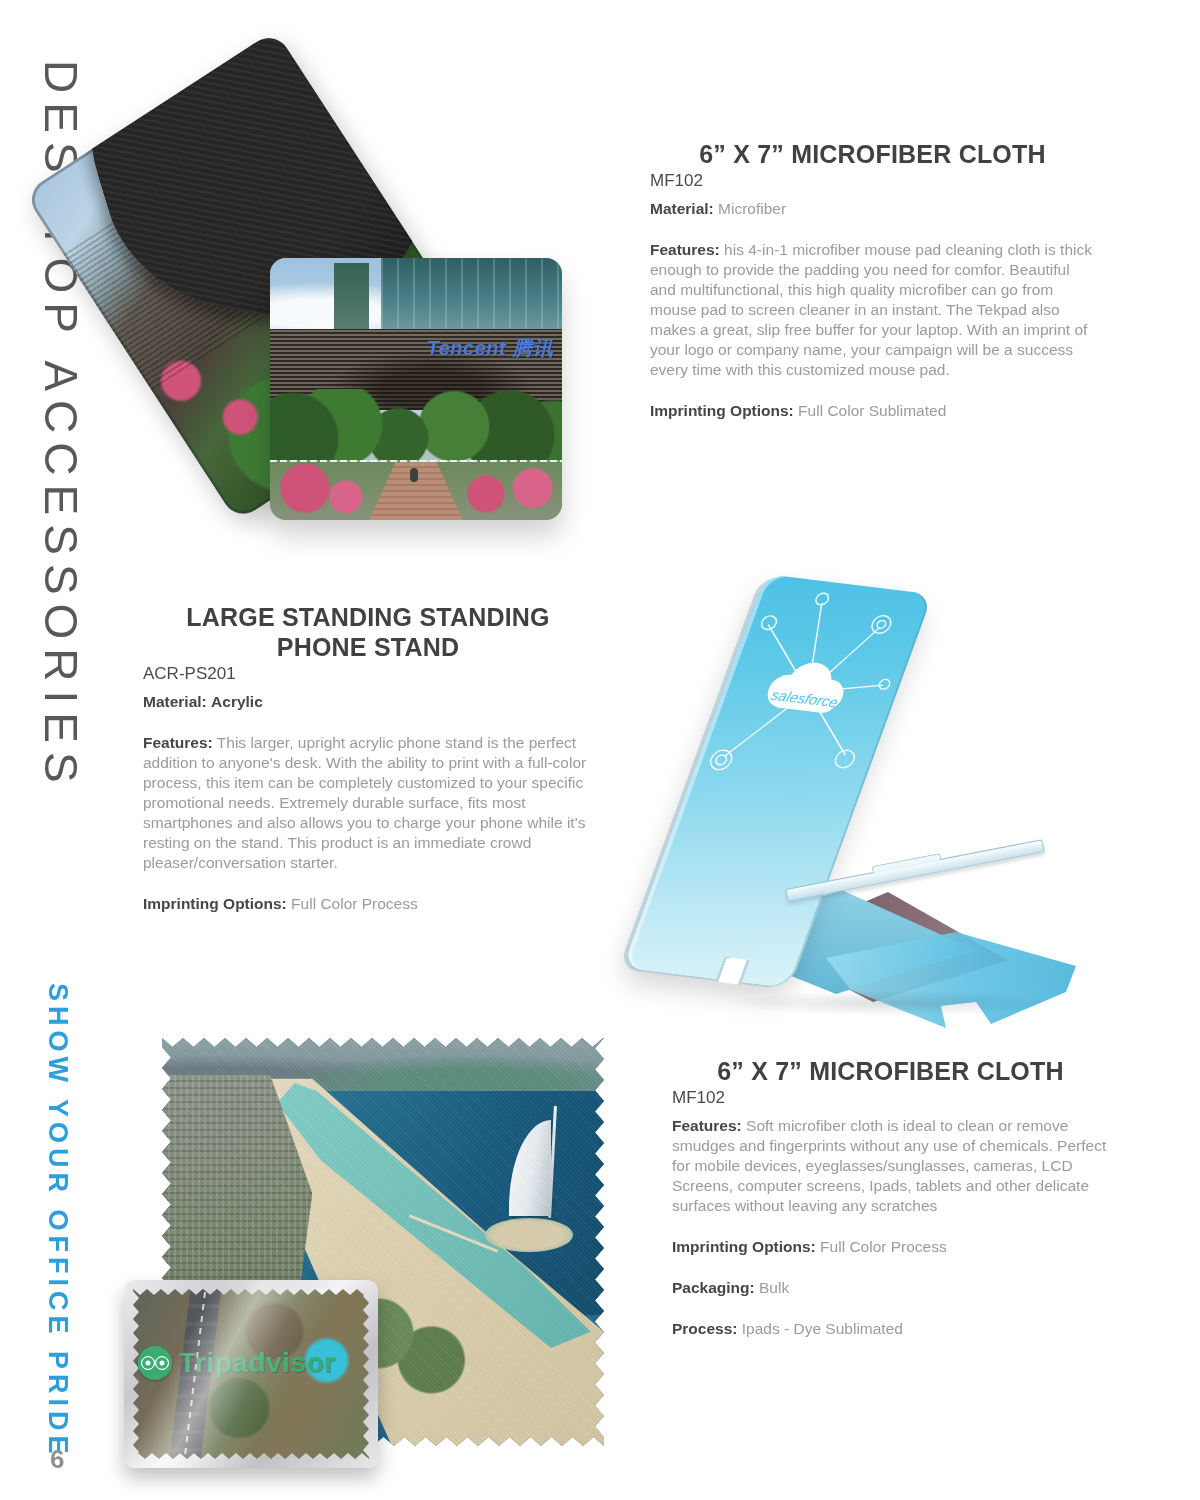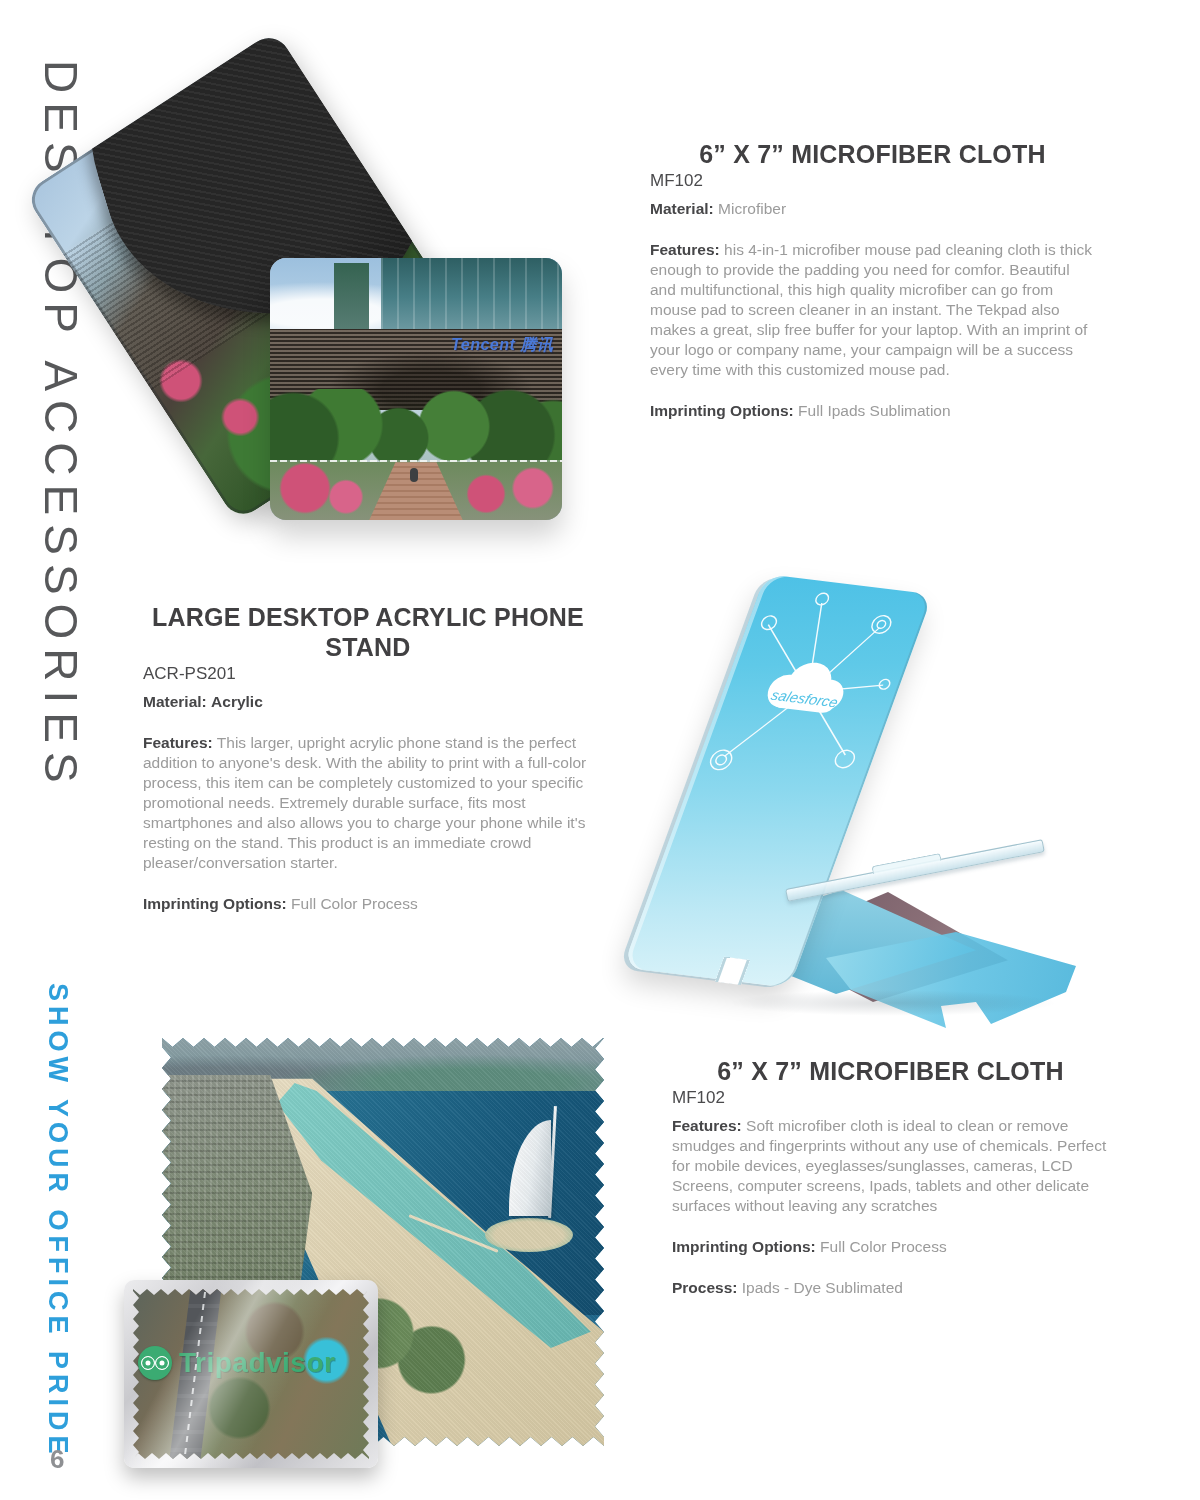--- a/index.html
+++ b/index.html
@@ -53,21 +53,21 @@
     background:
       repeating-linear-gradient(90deg, rgba(255,255,255,.18) 0 2px, rgba(255,255,255,0) 2px 16px),
       linear-gradient(180deg,#2e5f63 0%, #477e86 55%, #6b98a0 100%); }
   .mp-tower { position:absolute; left:22%; top:2%; width:12%; height:26%;
     background:linear-gradient(180deg,#356351,#587d74); }
   .mp-facade { position:absolute; left:0; top:27%; width:100%; height:31%;
     background:
       radial-gradient(ellipse at 55% 75%, rgba(20,16,12,.55) 0 22%, rgba(20,16,12,0) 45%),
       repeating-linear-gradient(0deg, rgba(10,8,6,.5) 0 2px, rgba(190,175,160,.28) 2px 4px),
       linear-gradient(180deg,#574d44 0%, #4a423a 100%); }
-  .mp-tencent { position:absolute; top:29.5%; right:3%; font-size:16px; font-weight:700; font-style:italic;
+  .mp-tencent { position:absolute; top:29.5%; right:3%; font-size:20px; font-weight:700; font-style:italic;
     color:#4A79D9; text-shadow:1px 1px 0 rgba(20,30,80,.35); letter-spacing:.5px; }
   .mp-trees { position:absolute; left:0; top:50%; width:100%; height:34%;
     background:
       radial-gradient(circle at 8% 55%, #2e5c28 0 16%, rgba(46,92,40,0) 17%),
       radial-gradient(circle at 24% 40%, #3f7a33 0 18%, rgba(63,122,51,0) 19%),
       radial-gradient(circle at 44% 55%, #33642b 0 17%, rgba(51,100,43,0) 18%),
       radial-gradient(circle at 63% 42%, #457f38 0 18%, rgba(69,127,56,0) 19%),
       radial-gradient(circle at 82% 52%, #2f5a28 0 18%, rgba(47,90,40,0) 19%),
       radial-gradient(circle at 97% 60%, #3c7231 0 14%, rgba(60,114,49,0) 15%),
       linear-gradient(180deg, rgba(58,104,46,.0) 0%, rgba(58,104,46,.25) 100%); }
@@ -207,25 +207,25 @@
       <div class="mp-rider"></div>
       <div class="mp-tencent">Tencent 腾讯</div>
     </div>
   </div>
 
   <section class="info" id="info-1">
     <h2>6” X 7” MICROFIBER CLOTH</h2>
     <div class="sku">MF102</div>
     <p><span class="lbl">Material:</span> <span>Microfiber</span></p>
     <p><span class="lbl">Features:</span> <span>his 4-in-1 microfiber mouse pad cleaning cloth is thick enough to provide the padding you need for comfor. Beautiful and multifunctional, this high quality microfiber can go from mouse pad to screen cleaner in an instant. The Tekpad also makes a great, slip free buffer for your laptop. With an imprint of your logo or company name, your campaign will be a success every time with this customized mouse pad.</span></p>
-    <p><span class="lbl">Imprinting Options:</span> <span>Full Ipads Sublimation</span></p>
+    <p><span class="lbl">Imprinting Options:</span> <span>Full Color Sublimated</span></p>
   </section>
 
   <section class="info" id="info-2">
-    <h2>LARGE DESKTOP ACRYLIC PHONE STAND</h2>
+    <h2>LARGE STANDING STANDING PHONE STAND</h2>
     <div class="sku">ACR-PS201</div>
     <p><span class="lbl">Material:</span> <span class="val-bold">Acrylic</span></p>
     <p><span class="lbl">Features:</span> <span>This larger, upright acrylic phone stand is the perfect addition to anyone's desk. With the ability to print with a full-color process, this item can be completely customized to your specific promotional needs. Extremely durable surface, fits most smartphones and also allows you to charge your phone while it's resting on the stand. This product is an immediate crowd pleaser/conversation starter.</span></p>
     <p><span class="lbl">Imprinting Options:</span> <span>Full Color Process</span></p>
   </section>
 
   <div class="stand">
     <div class="ps-back-leg"></div>
     <div class="ps-base-wing"></div>
     <div class="ps-lip"></div>
@@ -284,16 +284,17 @@
       </div>
       <div class="pkg-shine"></div>
     </div>
   </div>
 
   <section class="info" id="info-3">
     <h2>6” X 7” MICROFIBER CLOTH</h2>
     <div class="sku">MF102</div>
     <p><span class="lbl">Features:</span> <span>Soft microfiber cloth is ideal to clean or remove smudges and fingerprints without any use of chemicals. Perfect for mobile devices, eyeglasses/sunglasses, cameras, LCD Screens, computer screens, Ipads, tablets and other delicate surfaces without leaving any scratches</span></p>
     <p><span class="lbl">Imprinting Options:</span> <span>Full Color Process</span></p>
+    <p><span class="lbl">Packaging:</span> <span>Bulk</span></p>
     <p><span class="lbl">Process:</span> <span>Ipads - Dye Sublimated</span></p>
   </section>
 
 </div>
 
 </body></html>

